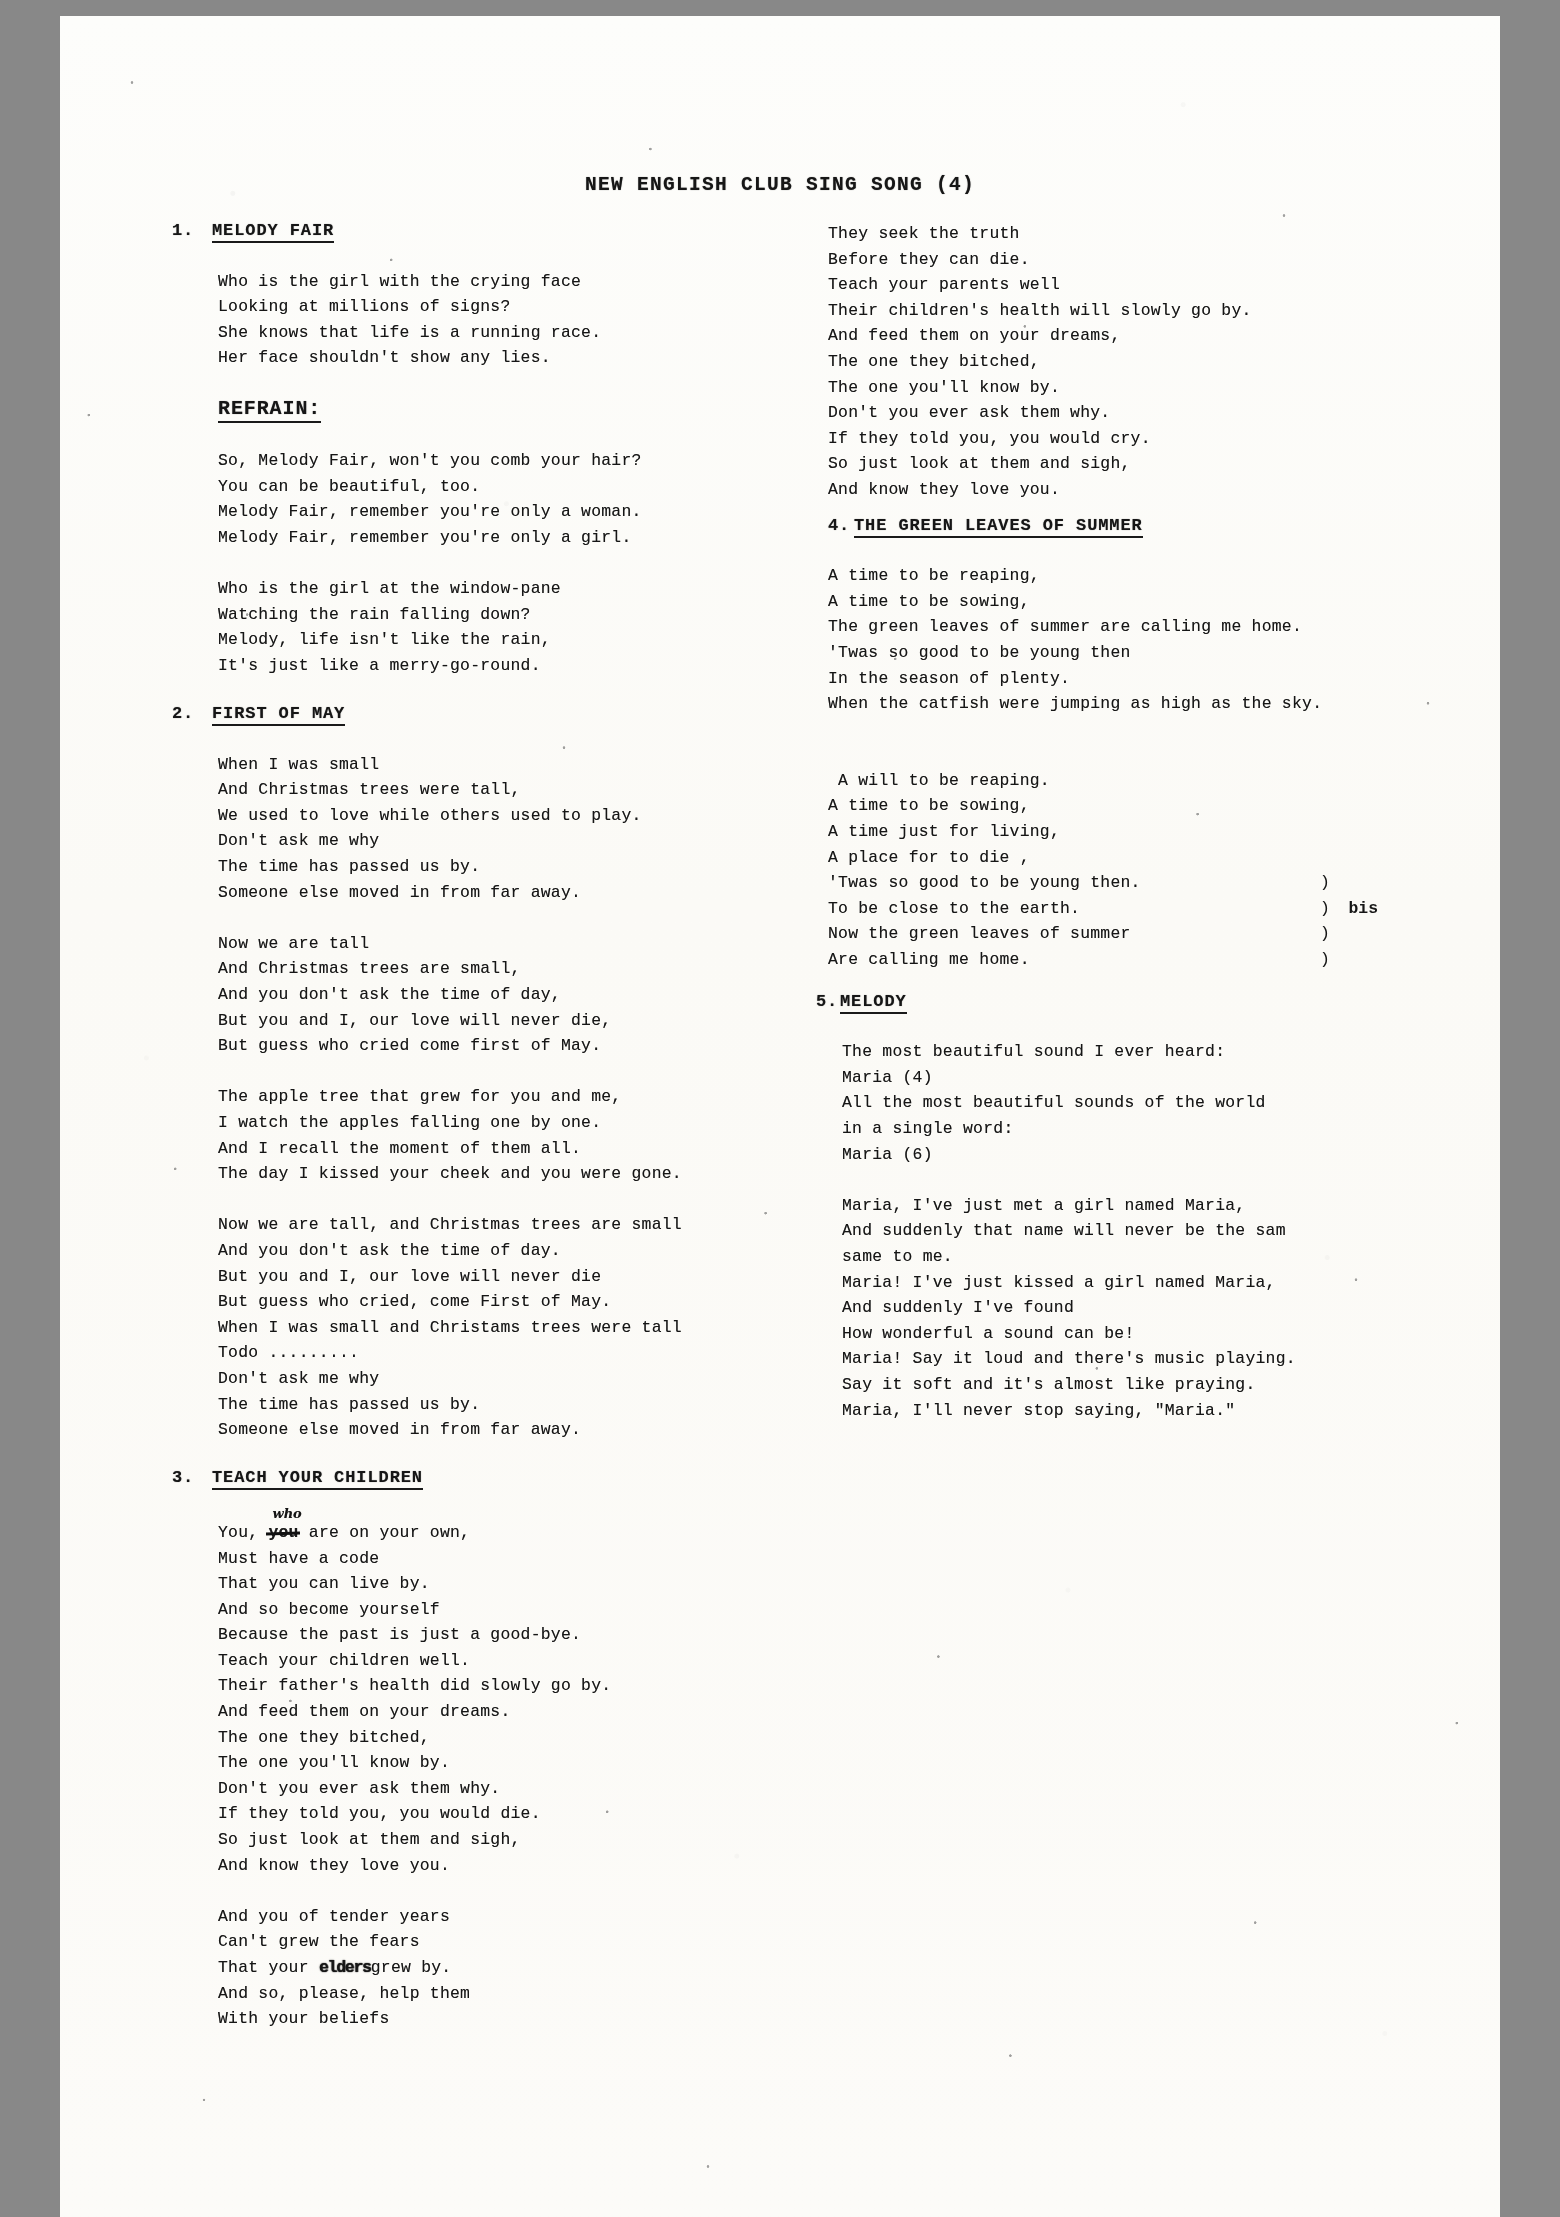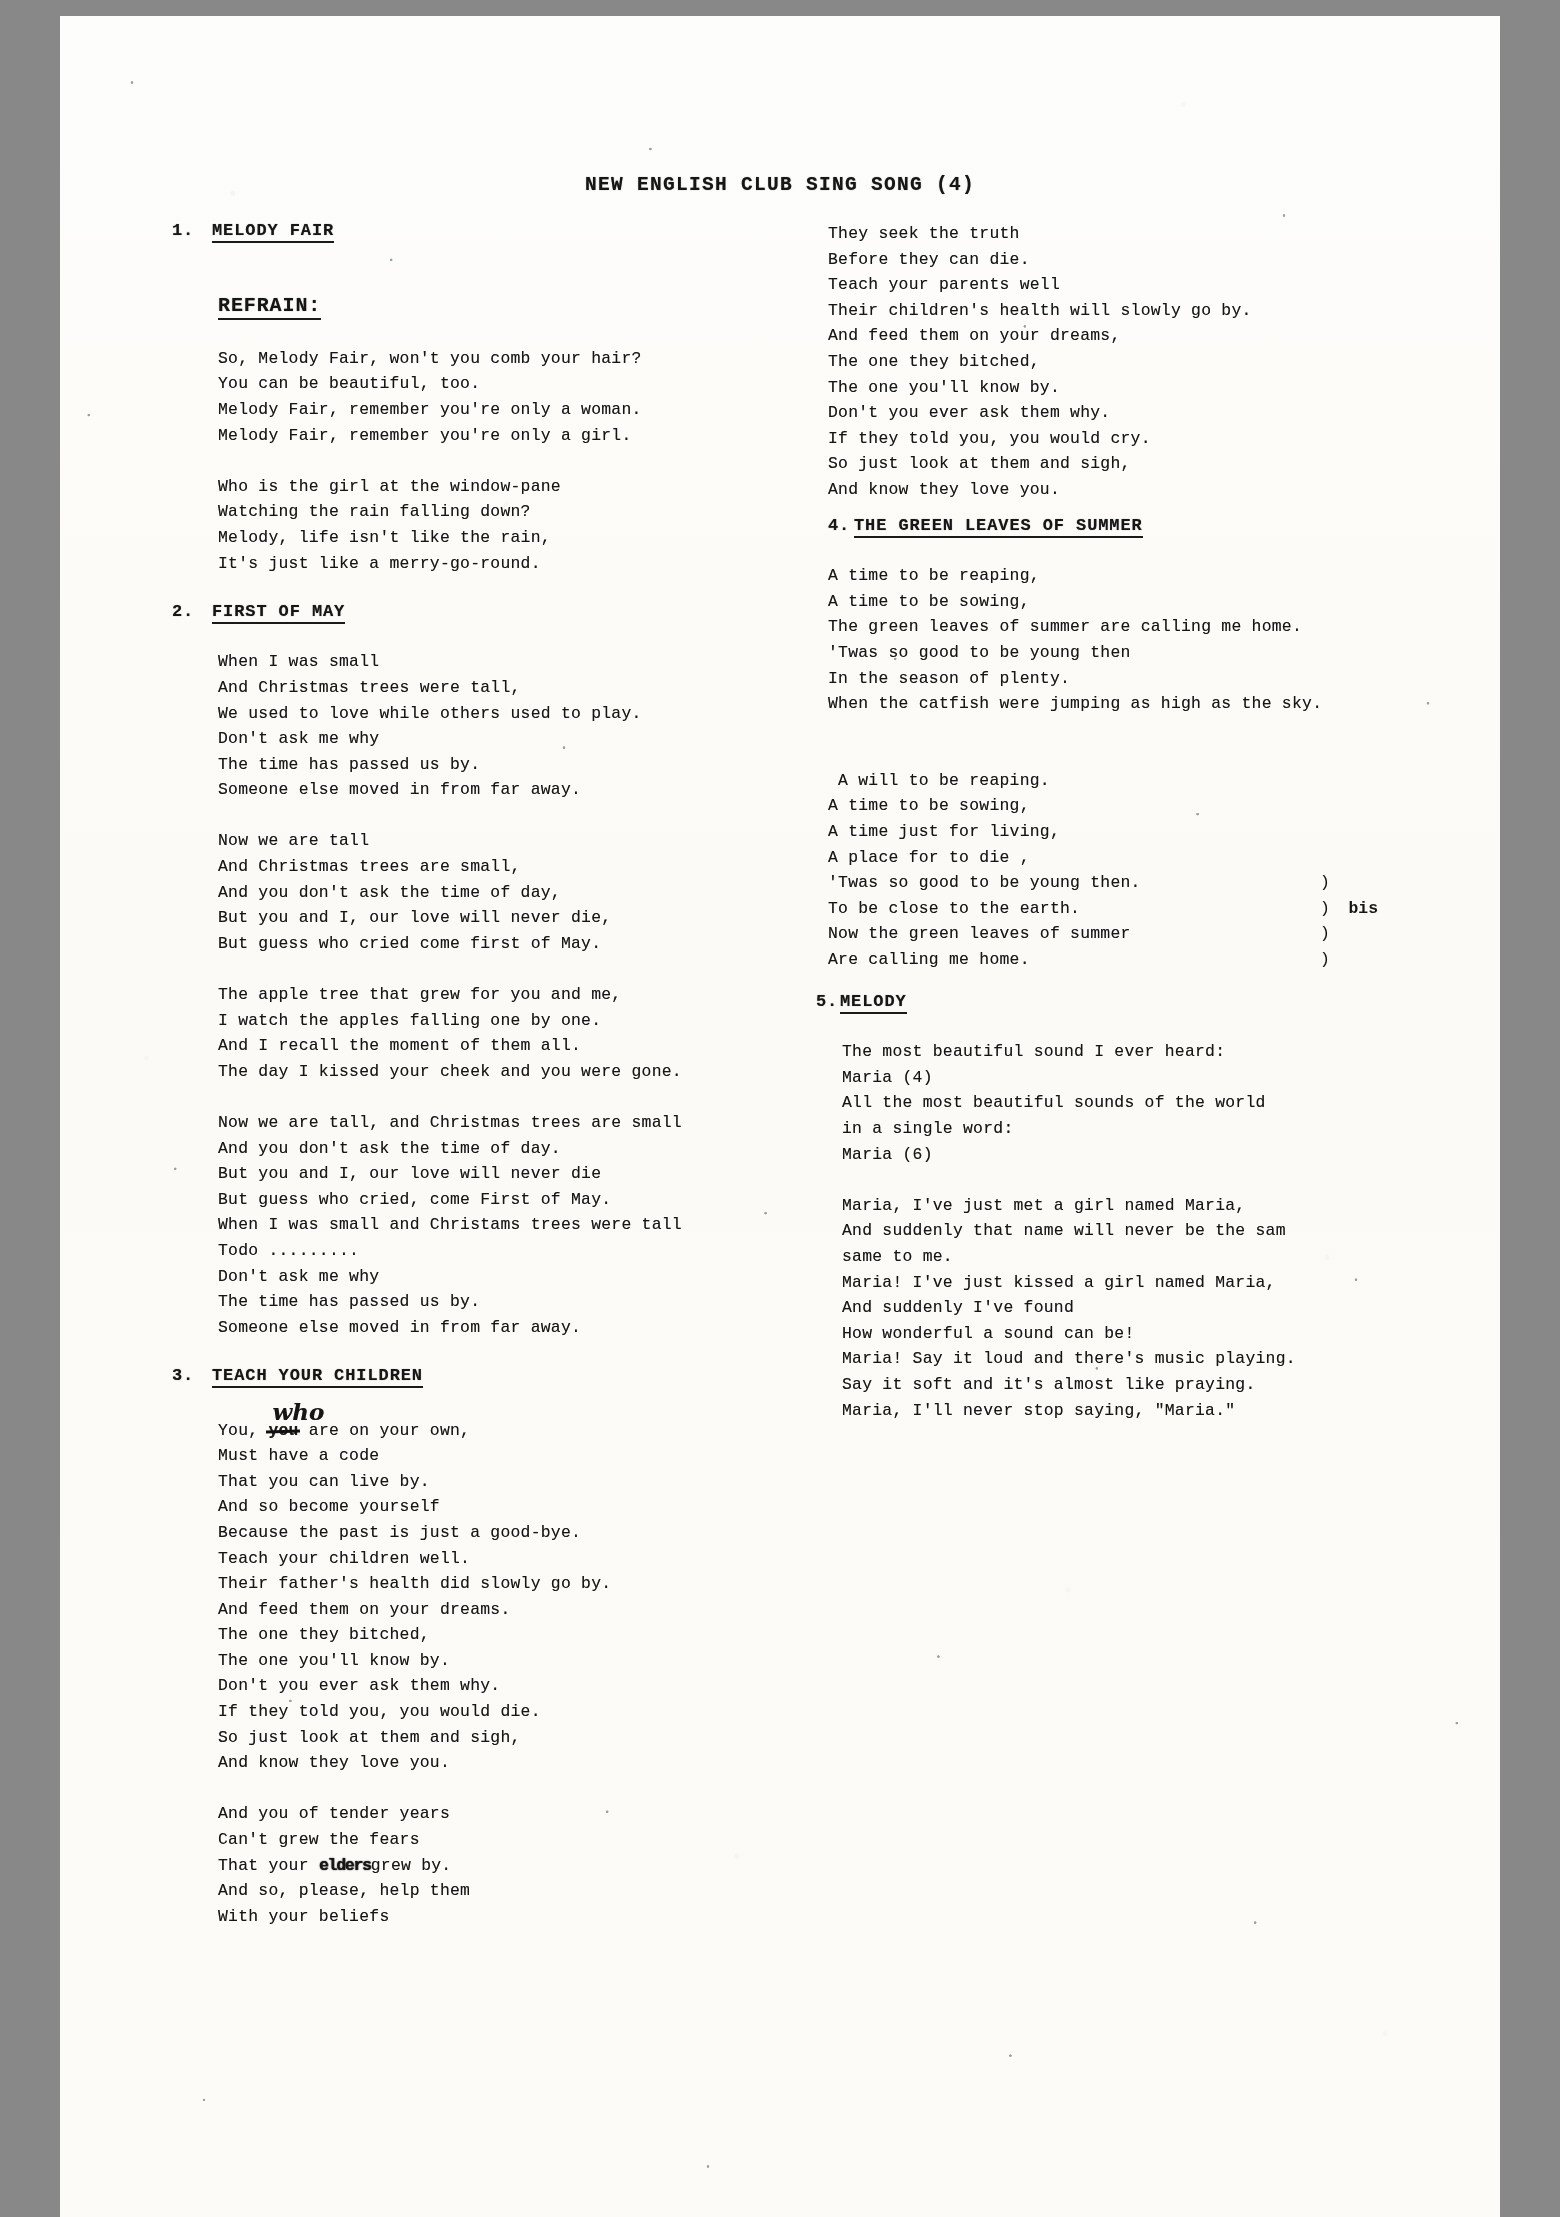--- a/index.html
+++ b/index.html
@@ -99,21 +99,21 @@
     position:relative;font-weight:700;
     color:#1a1a1a;
   }
   .fix .old::after{
     content:"";position:absolute;left:-2px;right:-2px;top:48%;
     height:3px;background:#111;transform:rotate(-2deg);
   }
   .fix .new{
     position:absolute;left:4px;top:-19px;
     font-family:"DejaVu Serif",serif;
-    font-style:italic;font-size:23px;font-weight:700;
+    font-style:italic;font-size:13px;font-weight:700;
     letter-spacing:0;white-space:nowrap;
   }
   
   .smudge{font-weight:700;letter-spacing:-1.2px;text-shadow:0 0 1.4px rgba(0,0,0,.9), .8px 0 0 rgba(0,0,0,.45);}
 
   
   .bis{position:relative;}
   .bis .bislbl{position:absolute;font-size:16.4px;font-weight:700;line-height:25.6px;}
 </style>
 </head>
@@ -126,20 +126,24 @@
   <div id="title">NEW ENGLISH CLUB SING SONG (4)</div>
 
   <div class="col" id="colL" style="top:205px;">
 
     <div class="song">
       <div class="head">
         <span class="num">1.</span>
         <span class="ttl">MELODY FAIR</span>
       </div>
       <div class="gap"></div>
+      <div class="verse">Who is the girl with the crying face
+Looking at millions of signs?
+She knows that life is a running race.
+Her face shouldn't show any lies.</div>
       <div class="gap"></div>
       <div class="head" style="font-size:20px;padding-left:46px;">
         <span class="ttl">REFRAIN:</span>
       </div>
       <div class="gap"></div>
       <div class="verse">So, Melody Fair, won't you comb your hair?
 You can be beautiful, too.
 Melody Fair, remember you're only a woman.
 Melody Fair, remember you're only a girl.</div>
       <div class="gap"></div>

